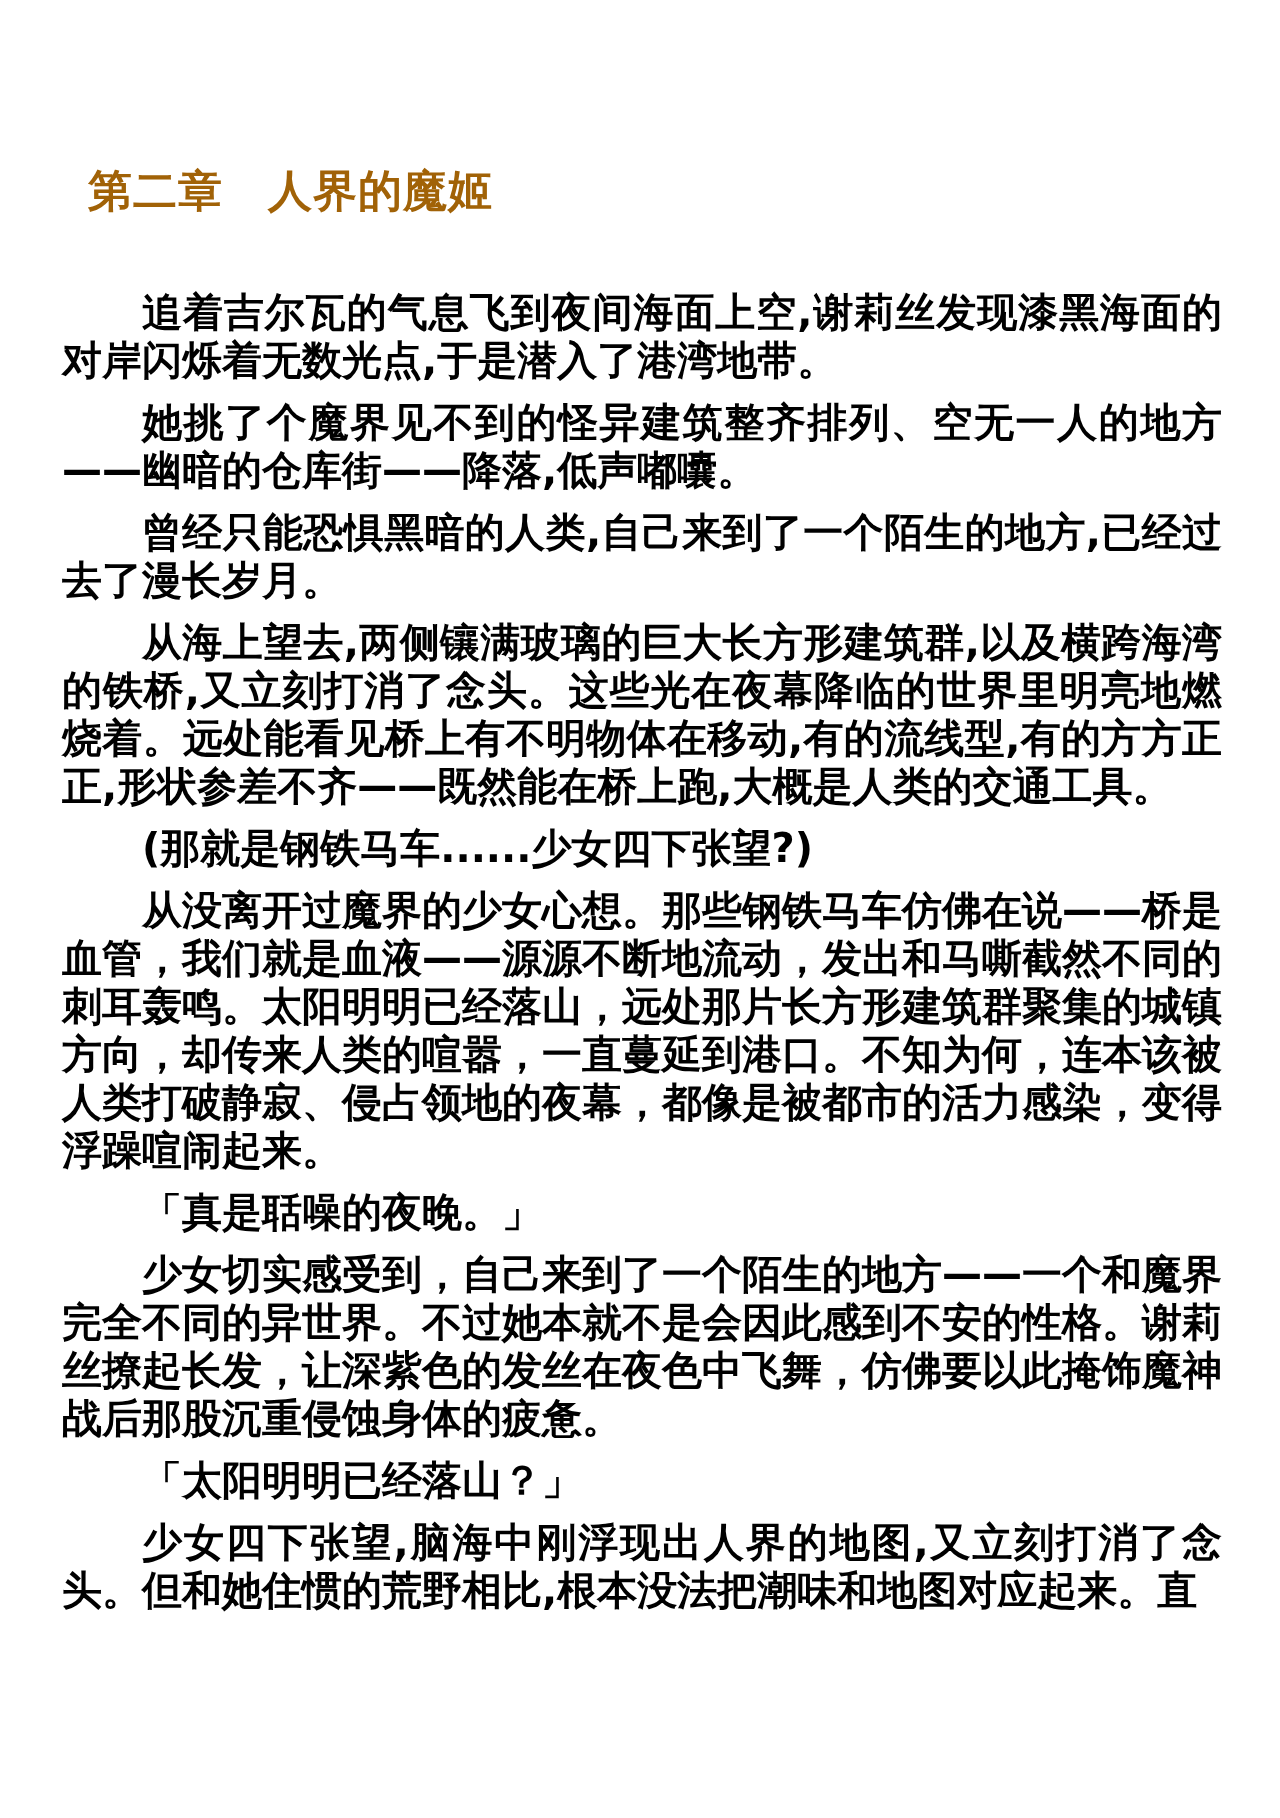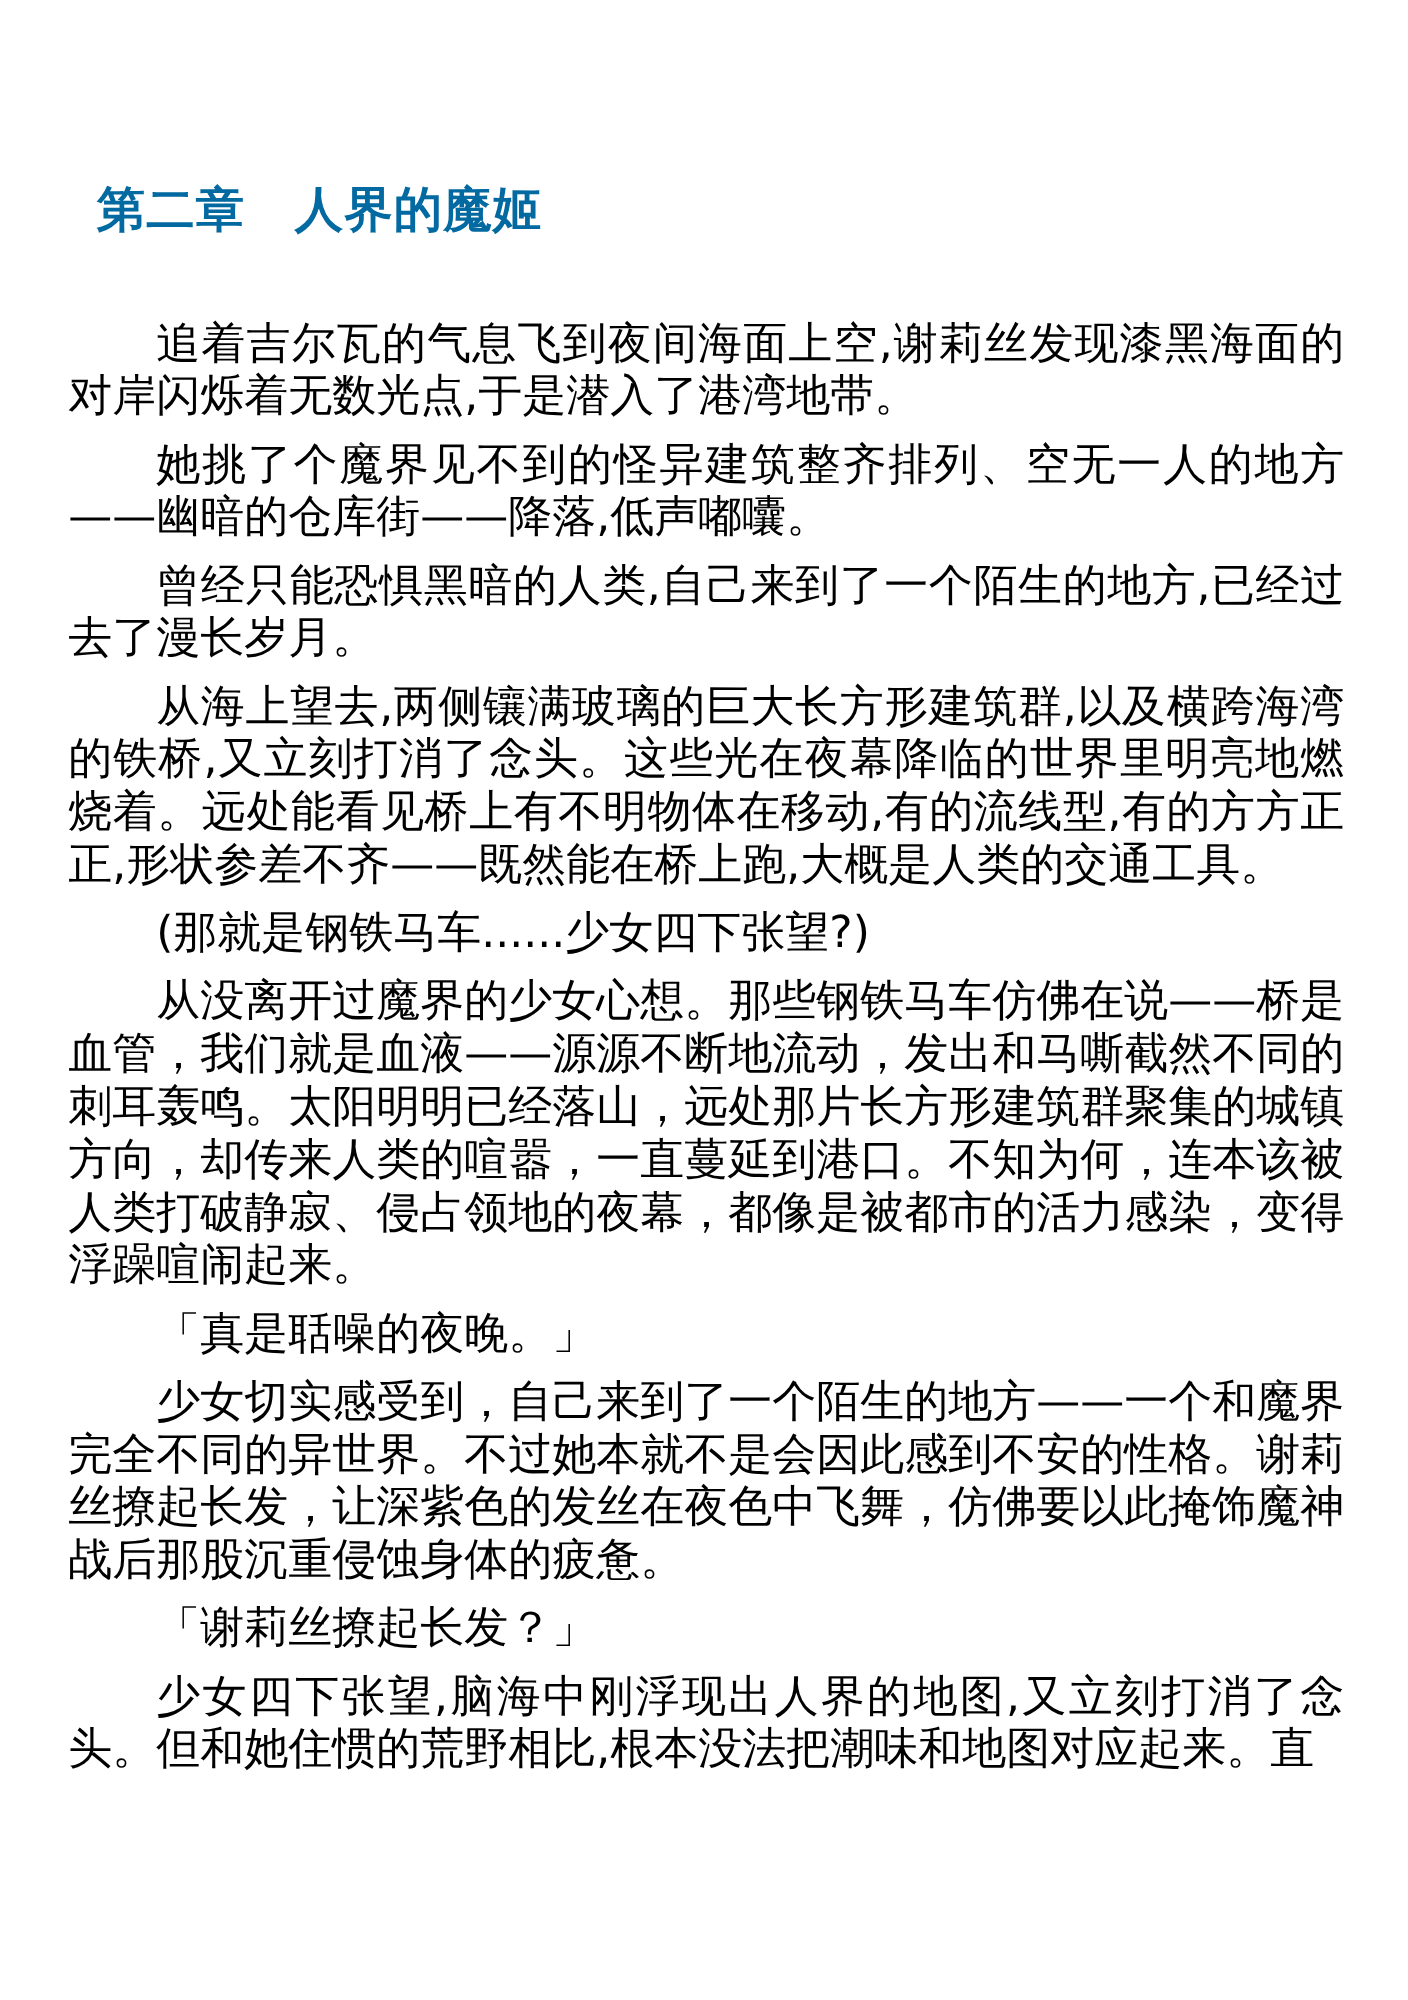--- a/index.html
+++ b/index.html
@@ -17,30 +17,30 @@
     overflow: hidden;
     color: #000000;
     font-family: "DejaVu Sans", "Liberation Sans", sans-serif;
   }
   .chapter-title {
     margin: 0 0 74px 26px;
     font-size: 44px;
     line-height: 1.05;
     font-weight: 700;
     letter-spacing: 1px;
-    color: #0369a1;
+    color: #a16207;
   }
   .body-text {
     width: 1160px;
   }
   .body-text p {
     margin: 0 0 14px 0;
     font-size: 40px;
     line-height: 48px;
-    font-weight: 400;
+    font-weight: 700;
     text-align: justify;
     text-indent: 2em;
     word-break: break-all;
     color: #000000;
   }
   .body-text p:last-child {
     margin-bottom: 0;
   }
 </style>
 </head>
@@ -51,16 +51,16 @@
 
   <div class="body-text">
     <p>追着吉尔瓦的气息飞到夜间海面上空,谢莉丝发现漆黑海面的对岸闪烁着无数光点,于是潜入了港湾地带。</p>
     <p>她挑了个魔界见不到的怪异建筑整齐排列、空无一人的地方——幽暗的仓库街——降落,低声嘟囔。</p>
     <p>曾经只能恐惧黑暗的人类,自己来到了一个陌生的地方,已经过去了漫长岁月。</p>
     <p>从海上望去,两侧镶满玻璃的巨大长方形建筑群,以及横跨海湾的铁桥,又立刻打消了念头。这些光在夜幕降临的世界里明亮地燃烧着。远处能看见桥上有不明物体在移动,有的流线型,有的方方正正,形状参差不齐——既然能在桥上跑,大概是人类的交通工具。</p>
     <p>(那就是钢铁马车......少女四下张望?)</p>
     <p>从没离开过魔界的少女心想。那些钢铁马车仿佛在说——桥是血管，我们就是血液——源源不断地流动，发出和马嘶截然不同的刺耳轰鸣。太阳明明已经落山，远处那片长方形建筑群聚集的城镇方向，却传来人类的喧嚣，一直蔓延到港口。不知为何，连本该被人类打破静寂、侵占领地的夜幕，都像是被都市的活力感染，变得浮躁喧闹起来。</p>
     <p>「真是聒噪的夜晚。」</p>
     <p>少女切实感受到，自己来到了一个陌生的地方——一个和魔界完全不同的异世界。不过她本就不是会因此感到不安的性格。谢莉丝撩起长发，让深紫色的发丝在夜色中飞舞，仿佛要以此掩饰魔神战后那股沉重侵蚀身体的疲惫。</p>
-    <p>「谢莉丝撩起长发？」</p>
+    <p>「太阳明明已经落山？」</p>
     <p>少女四下张望,脑海中刚浮现出人界的地图,又立刻打消了念头。但和她住惯的荒野相比,根本没法把潮味和地图对应起来。直</p>
   </div>
 </div>
 
 </body></html>

